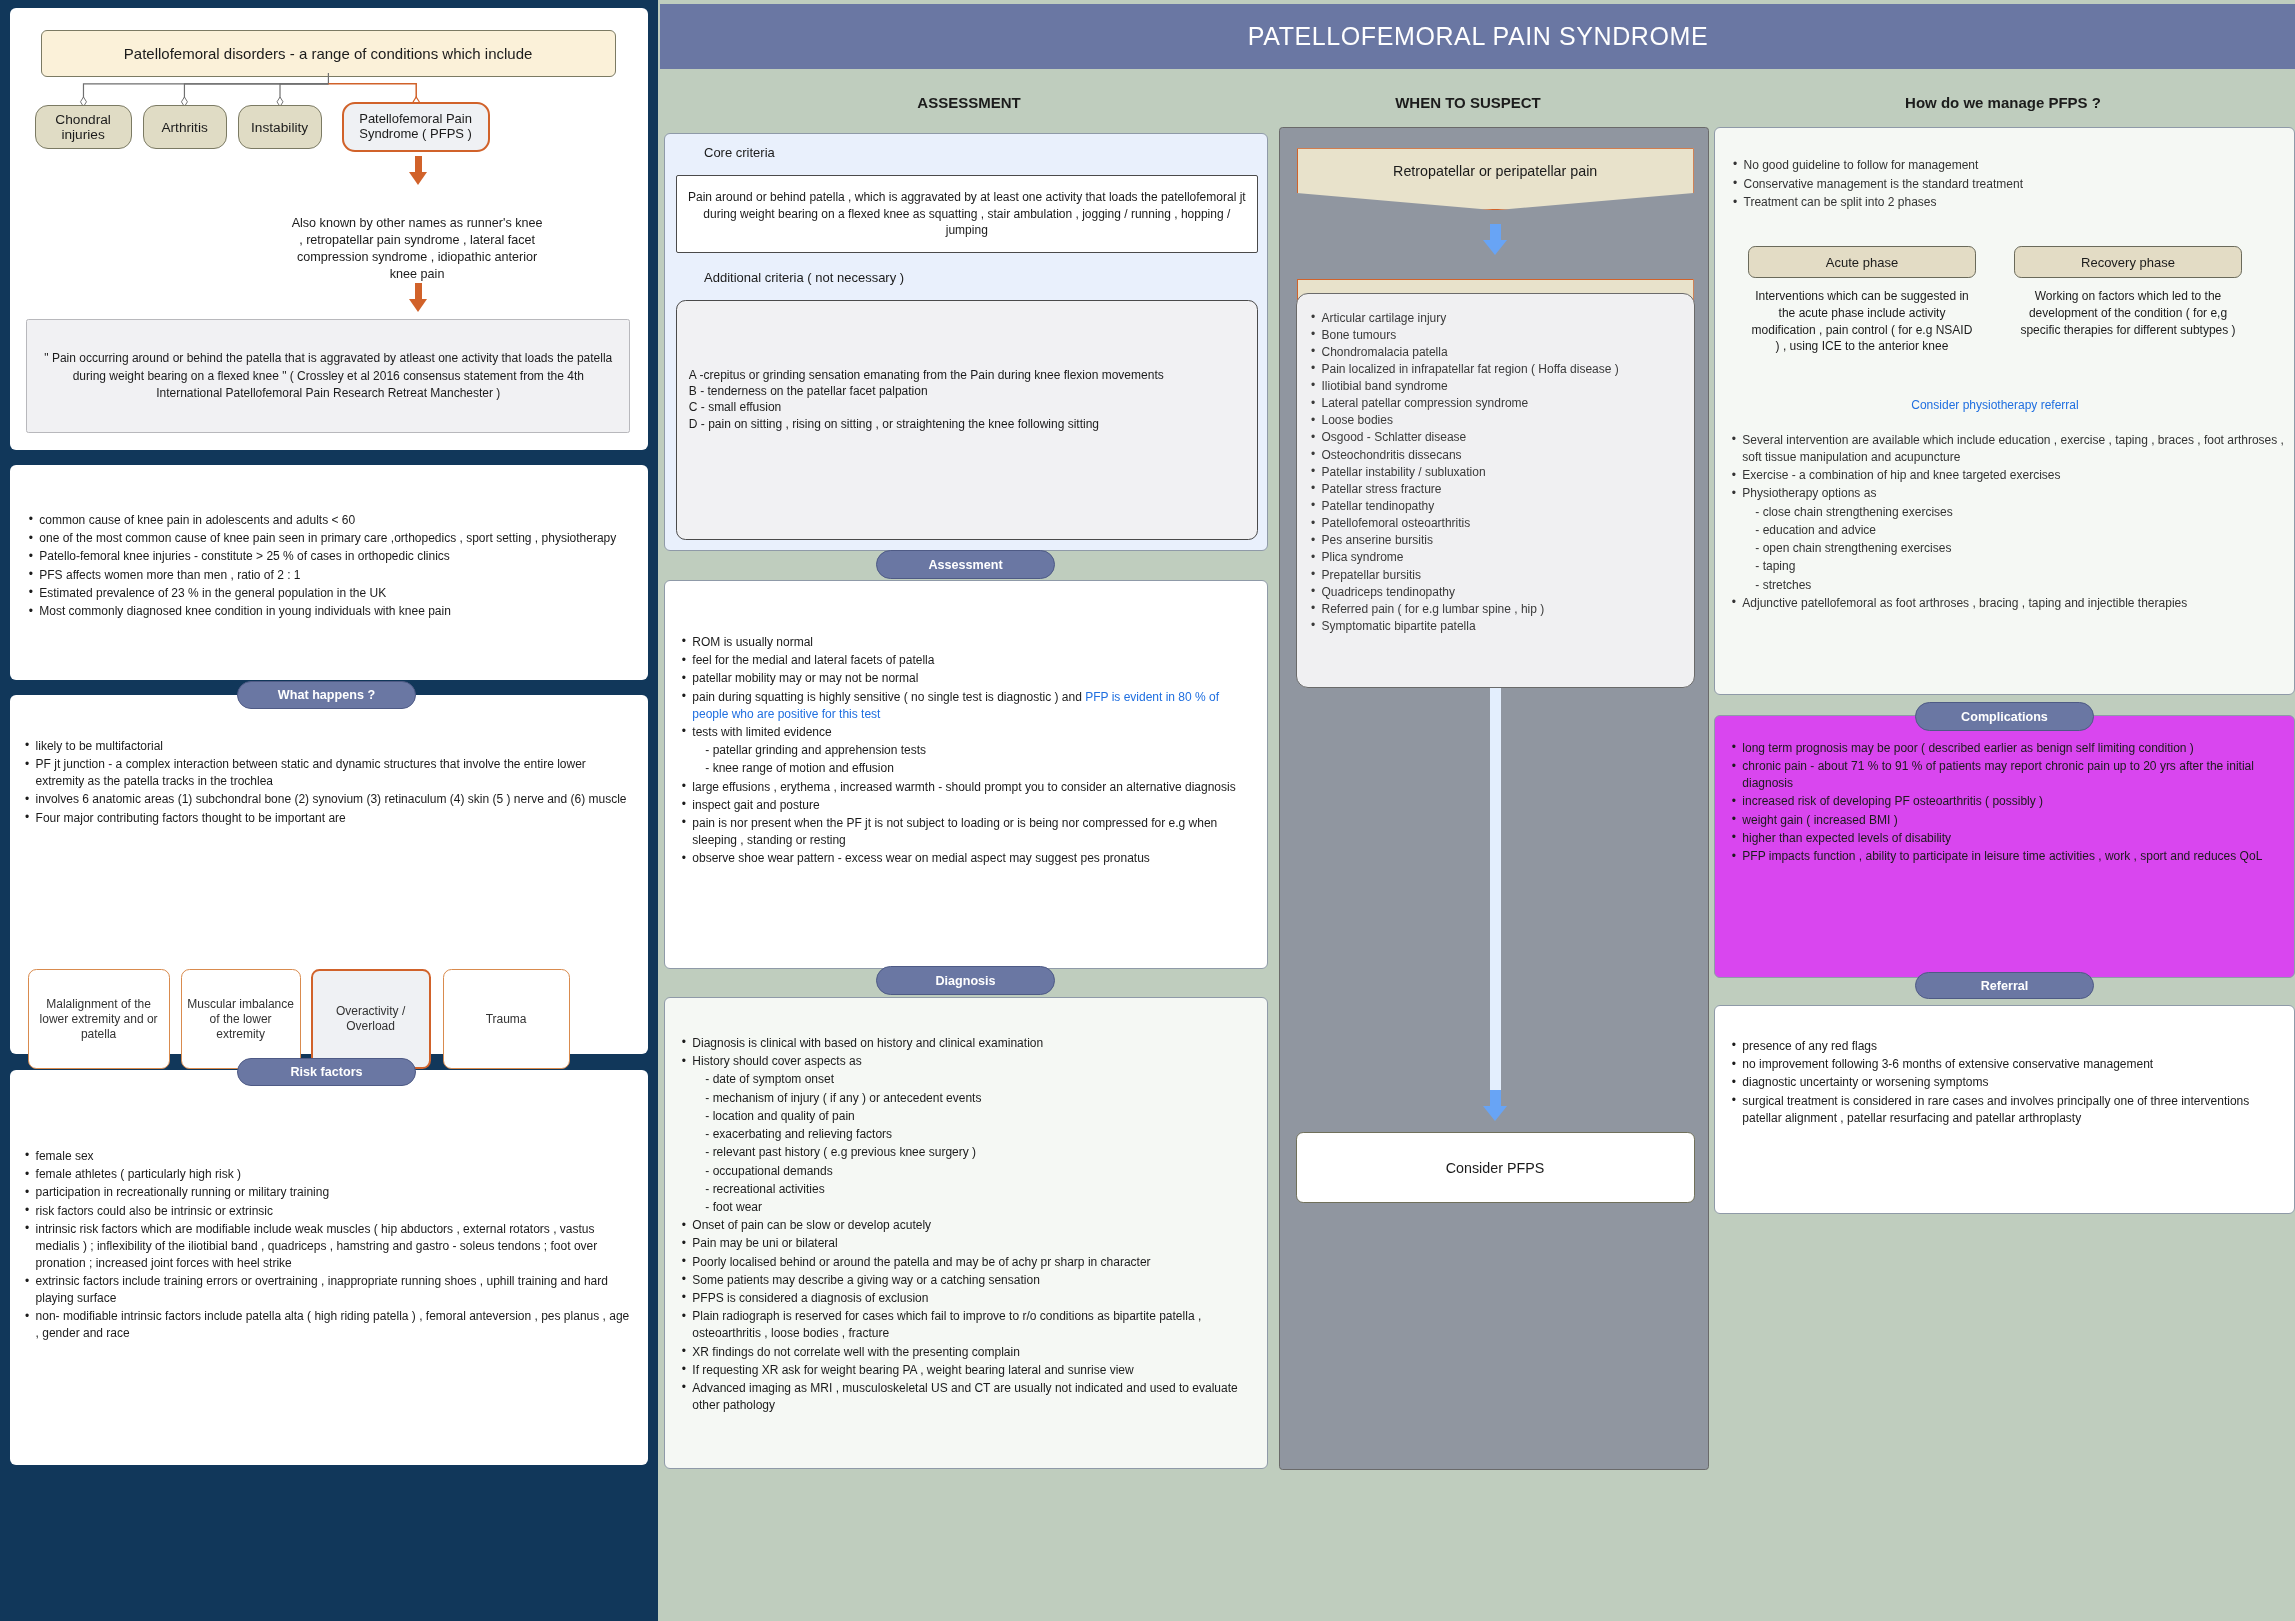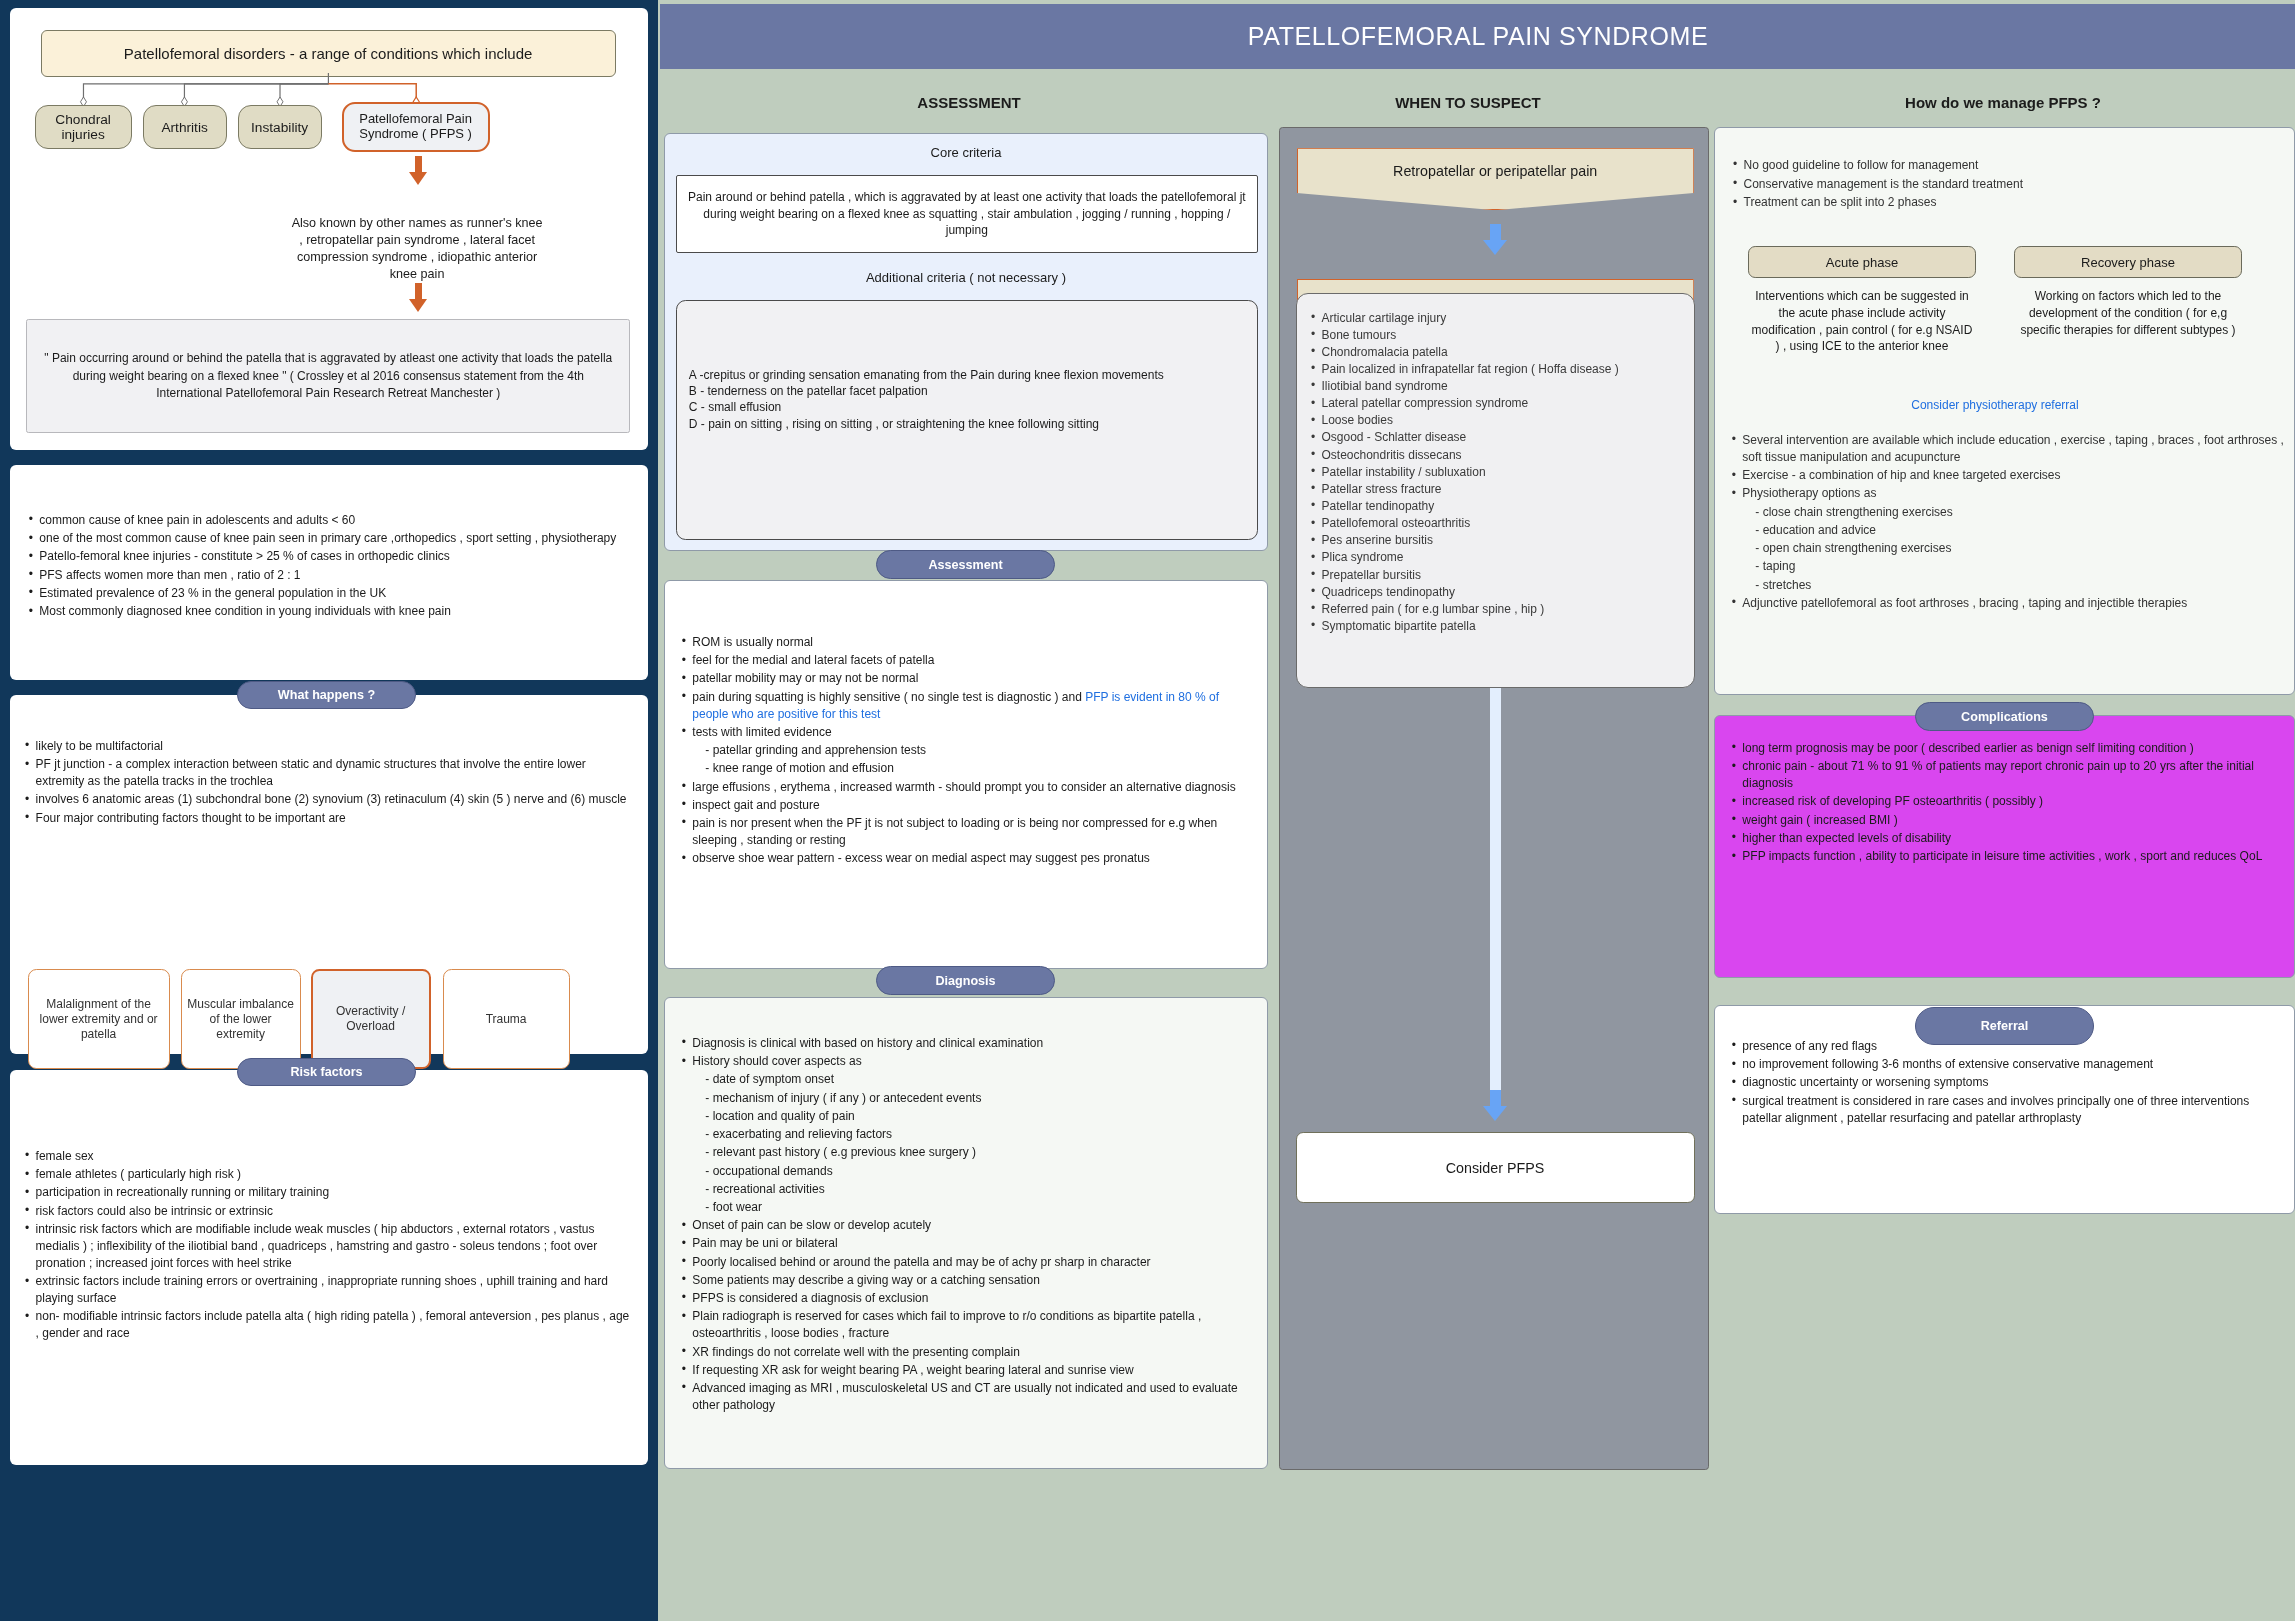--- a/index.html
+++ b/index.html
@@ -119,21 +119,21 @@
   #head-suspect{left:1253px;top:94px;width:430px;}
   #head-manage{left:1710px;top:94px;width:586px;}
 
   .wcard{position:absolute;border-radius:6px;box-sizing:border-box;}
 
   
   #asmt-criteria{
     left:664px;top:133px;width:604px;height:418px;
     background:#e9f0fc;border:0.6px solid #8f9aa8;
   }
-  .sub-head{text-align:center;font-size:13px;color:#1b1b1b;}
+  .sub-head{text-align:left;font-size:13px;color:#1b1b1b;margin-left:39px;}
   #core-label{position:absolute;left:0;top:10.8px;width:100%;}
   #core-box{
     position:absolute;left:10.8px;top:41px;width:582px;height:78px;
     background:#ffffff;border:0.9px solid #4a4a4a;border-radius:2px;
     box-sizing:border-box;display:flex;align-items:center;justify-content:center;
     text-align:center;padding:2.4px 9.6px;font-size:12px;color:#1b1b1b;line-height:1.4;
   }
   #addl-label{position:absolute;left:0;top:136px;width:100%;}
   #addl-box{
     position:absolute;left:10.8px;top:166px;width:582px;height:240px;
@@ -215,21 +215,21 @@
     left:1714px;top:715px;width:581px;height:263px;
     background:#d946ef;border:0.6px solid #8f9aa8;
   }
   #compl-bullets{position:absolute;left:14.3px;top:24px;width:550px;font-size:12px;color:#1b1b1b;line-height:1.42;}
   #ref-body{
     left:1714px;top:1005px;width:581px;height:209px;
     background:#ffffff;border:0.6px solid #8f9aa8;
   }
   #ref-bullets{position:absolute;left:14.3px;top:32px;width:550px;font-size:12px;color:#1b1b1b;line-height:1.42;}
   #pill-complications{left:1915px;top:702px;width:179px;height:29px;}
-  #pill-referral{left:1915px;top:1007px;width:179px;height:38px;}
+  #pill-referral{left:1915px;top:972px;width:179px;height:27px;}
 </style>
 </head>
 <body>
 
 <div id="left-panel">
 
   <div class="lcard" id="lcard-overview">
     <div class="tanbox" id="title-tan">Patellofemoral disorders - a range of conditions which include</div>
 
     <svg id="connector-svg" viewBox="0 0 1068 60" preserveAspectRatio="none">

